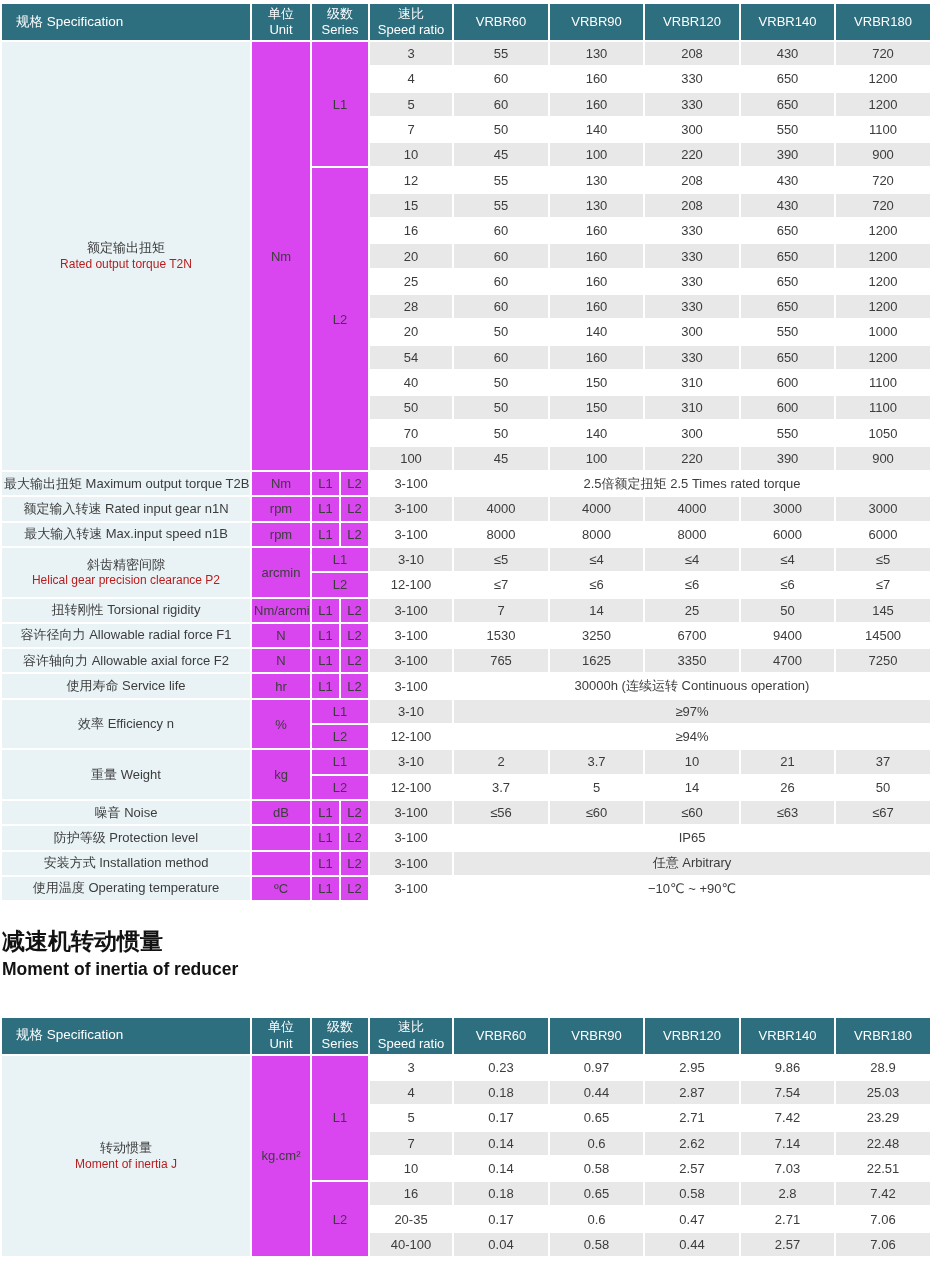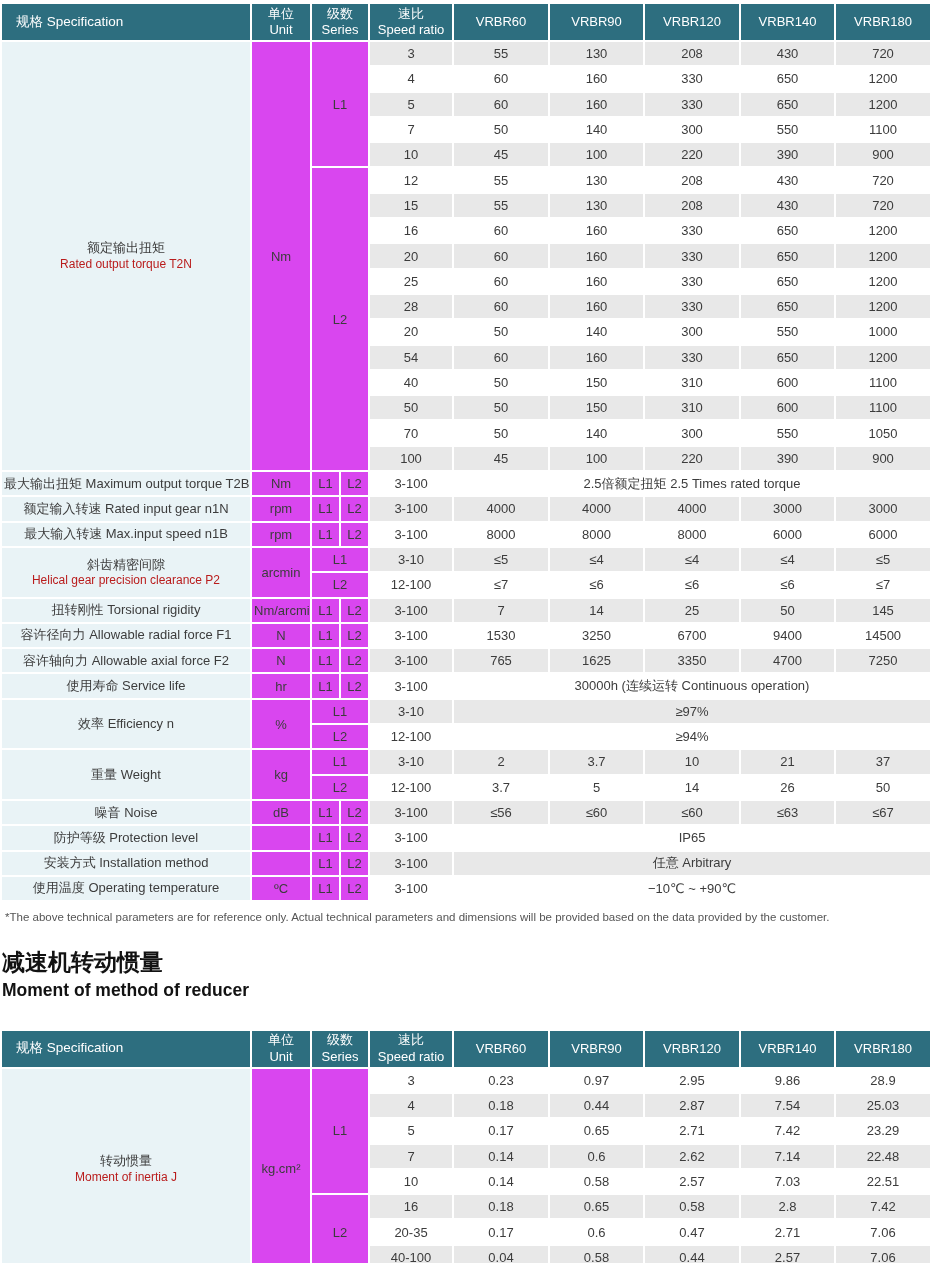--- a/index.html
+++ b/index.html
@@ -49,21 +49,21 @@
   }
   td.u{background:#d946ef;font-size:12.8px;}
   .l1{line-height:1.25;}
   .sub{font-size:12px;line-height:1.25;color:#b91c1c;}
 
   .footnote{
     font-size:11.5px;
     color:#555555;
     margin:9px 0 0 5px;
   }
-  .section-title{margin:26px 0 28px 2px;}
+  .section-title{margin:26px 0 36px 2px;}
   .section-title .cn{
     font-size:23px;
     font-weight:bold;
     color:#121212;
     line-height:1.2;
   }
   .section-title .en{
     font-size:17.5px;
     font-weight:bold;
     color:#121212;
@@ -417,25 +417,24 @@
           <td class="spec-label">使用温度 Operating temperature</td>
           <td class="u">ºC</td>
           <td class="u">L1</td>
           <td class="u">L2</td>
           <td class="d">3-100</td>
           <td colspan="5" class="d">−10℃ ~ +90℃</td>
         </tr>
       </tbody>
     </table>
 
-  <div class="footnote">*The above technical parameters are for reference only. Actual technical parameters and dimensions will be provided based on the data provided by the customer.</div>
 
   <div class="section-title">
     <div class="cn">减速机转动惯量</div>
-    <div class="en">Moment of method of reducer</div>
+    <div class="en">Moment of inertia of reducer</div>
   </div>
 
   <table class="spec" id="table2">
     <colgroup>
       <col style="width:250px">
         <col style="width:60px">
       <col style="width:29px">
         <col style="width:29px">
       <col style="width:84px">
       <col style="width:96px">

